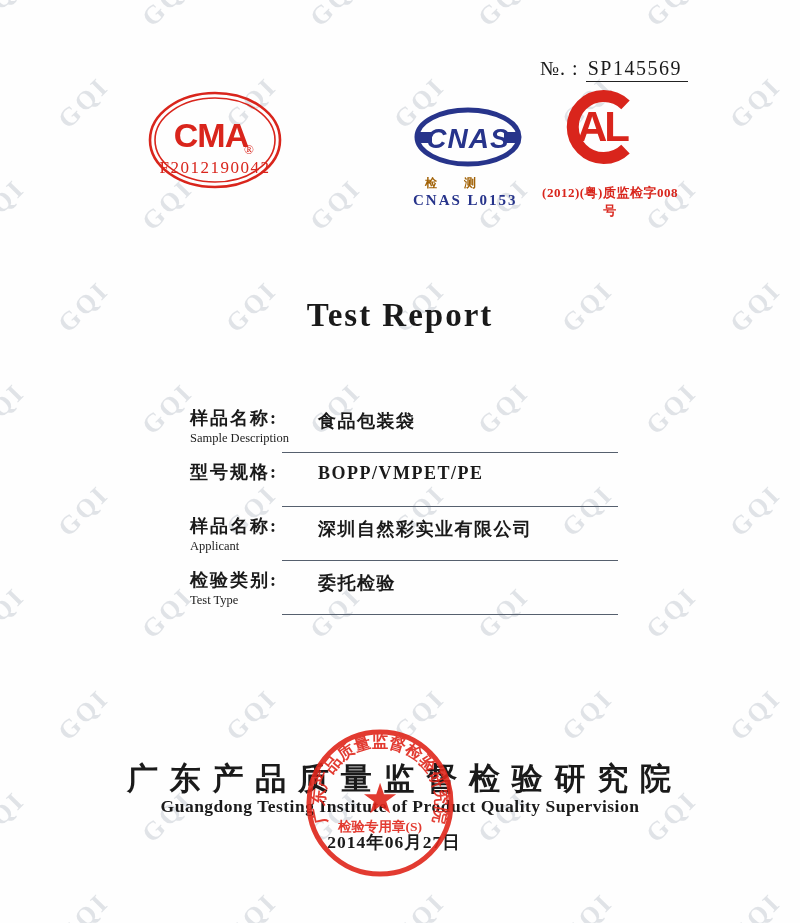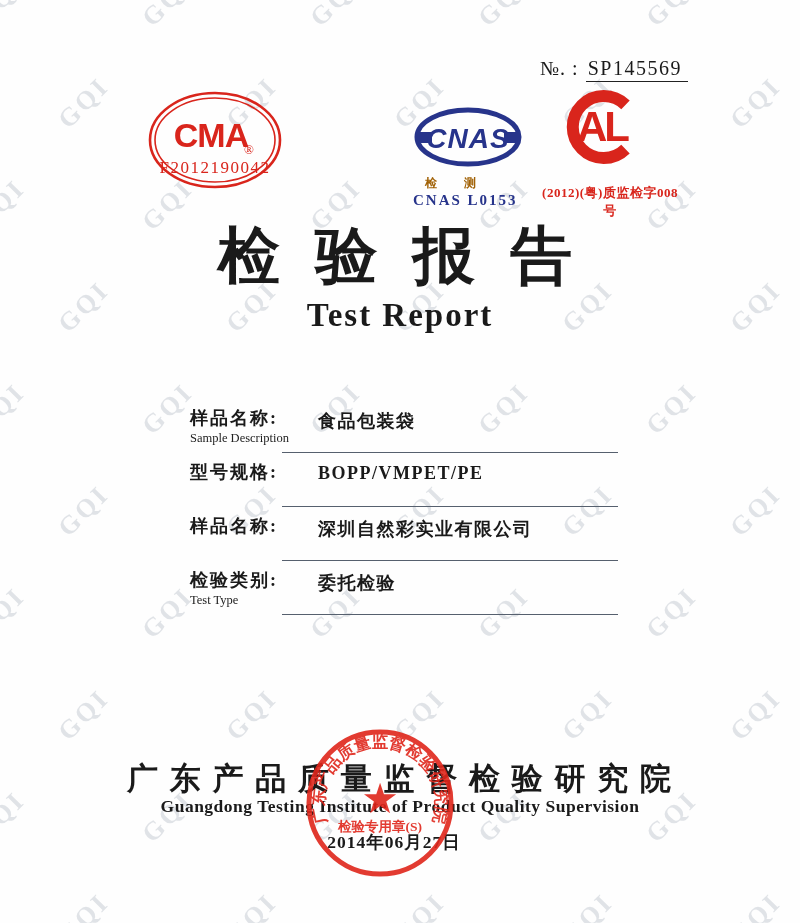--- a/index.html
+++ b/index.html
@@ -157,37 +157,37 @@
   </div>
 
   <div class="logo logo-cal">
     <svg width="130" height="78" viewBox="0 0 130 78">
       <path d="M 80.5,16.9 A 31,31 0 1 0 80.5,61.1" fill="none" stroke="#d9251c" stroke-width="12"></path>
       <text x="57" y="53" text-anchor="middle" font-family="Liberation Sans, sans-serif" font-weight="900" font-size="42" fill="#d9251c" letter-spacing="-3">AL</text>
     </svg>
     <div class="cal-cert">(2012)(粤)质监检字008号</div>
   </div>
 
-  <div class="title-cn">检 验 报 告</div>
   <div class="title-en">Test Report</div>
 
   <div class="form">
     <div class="form-row">
       <div class="f-label-cn">样品名称:</div>
       <div class="f-label-en">Sample Description</div>
       <div class="f-value">食品包装袋</div>
       <div class="f-line"></div>
     </div>
     <div class="form-row">
       <div class="f-label-cn">型号规格:</div>
       <div class="f-value">BOPP/VMPET/PE</div>
       <div class="f-line"></div>
     </div>
     <div class="form-row">
       <div class="f-label-cn">样品名称:</div>
+      <div class="f-label-en">Applicant</div>
       <div class="f-value">深圳自然彩实业有限公司</div>
       <div class="f-line"></div>
     </div>
     <div class="form-row">
       <div class="f-label-cn">检验类别:</div>
       <div class="f-label-en">Test Type</div>
       <div class="f-value">委托检验</div>
       <div class="f-line"></div>
     </div>
   </div>

